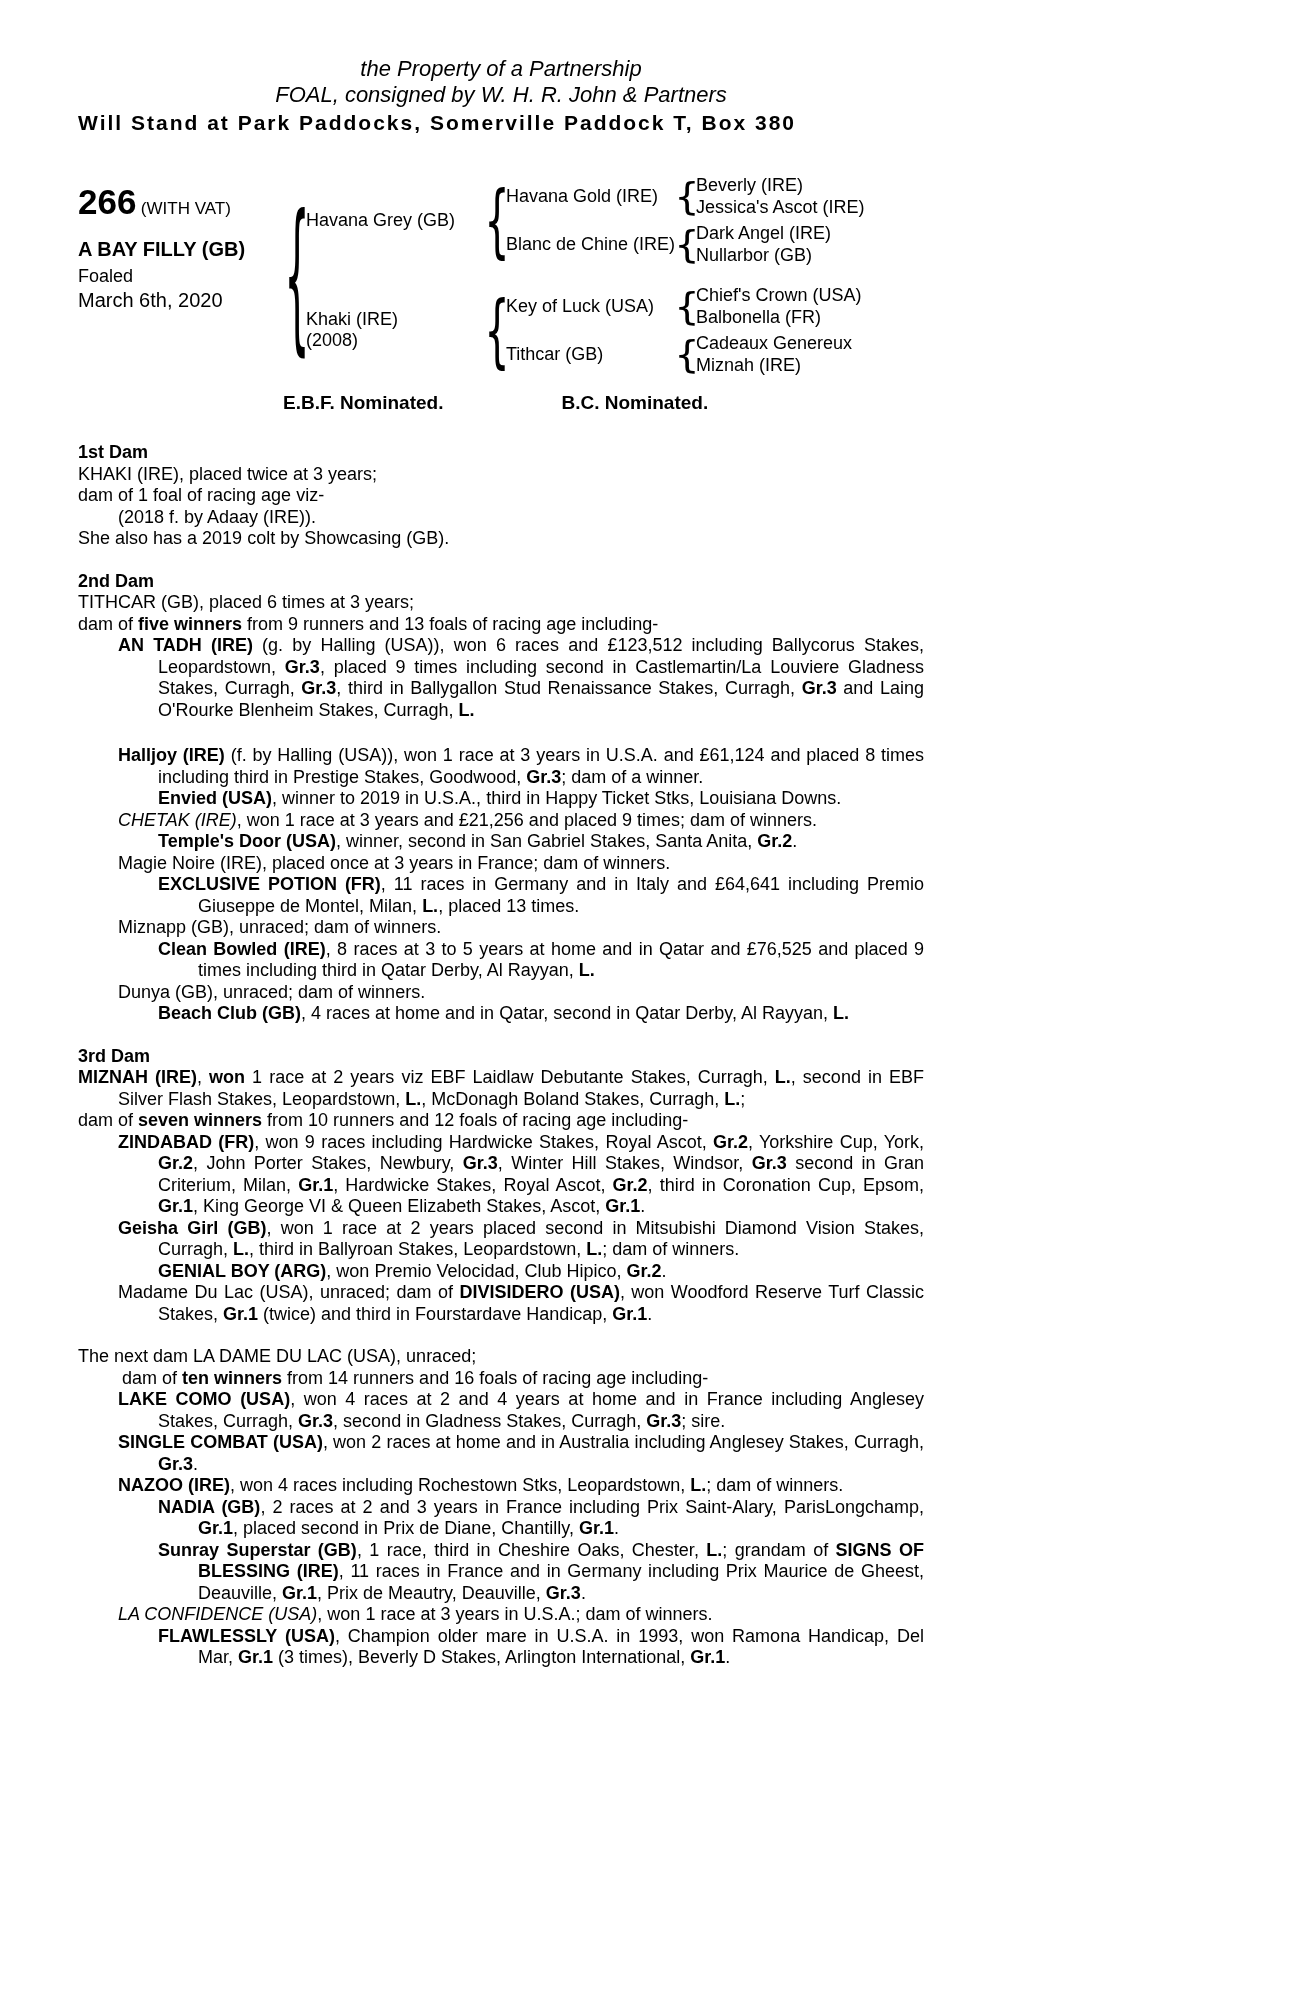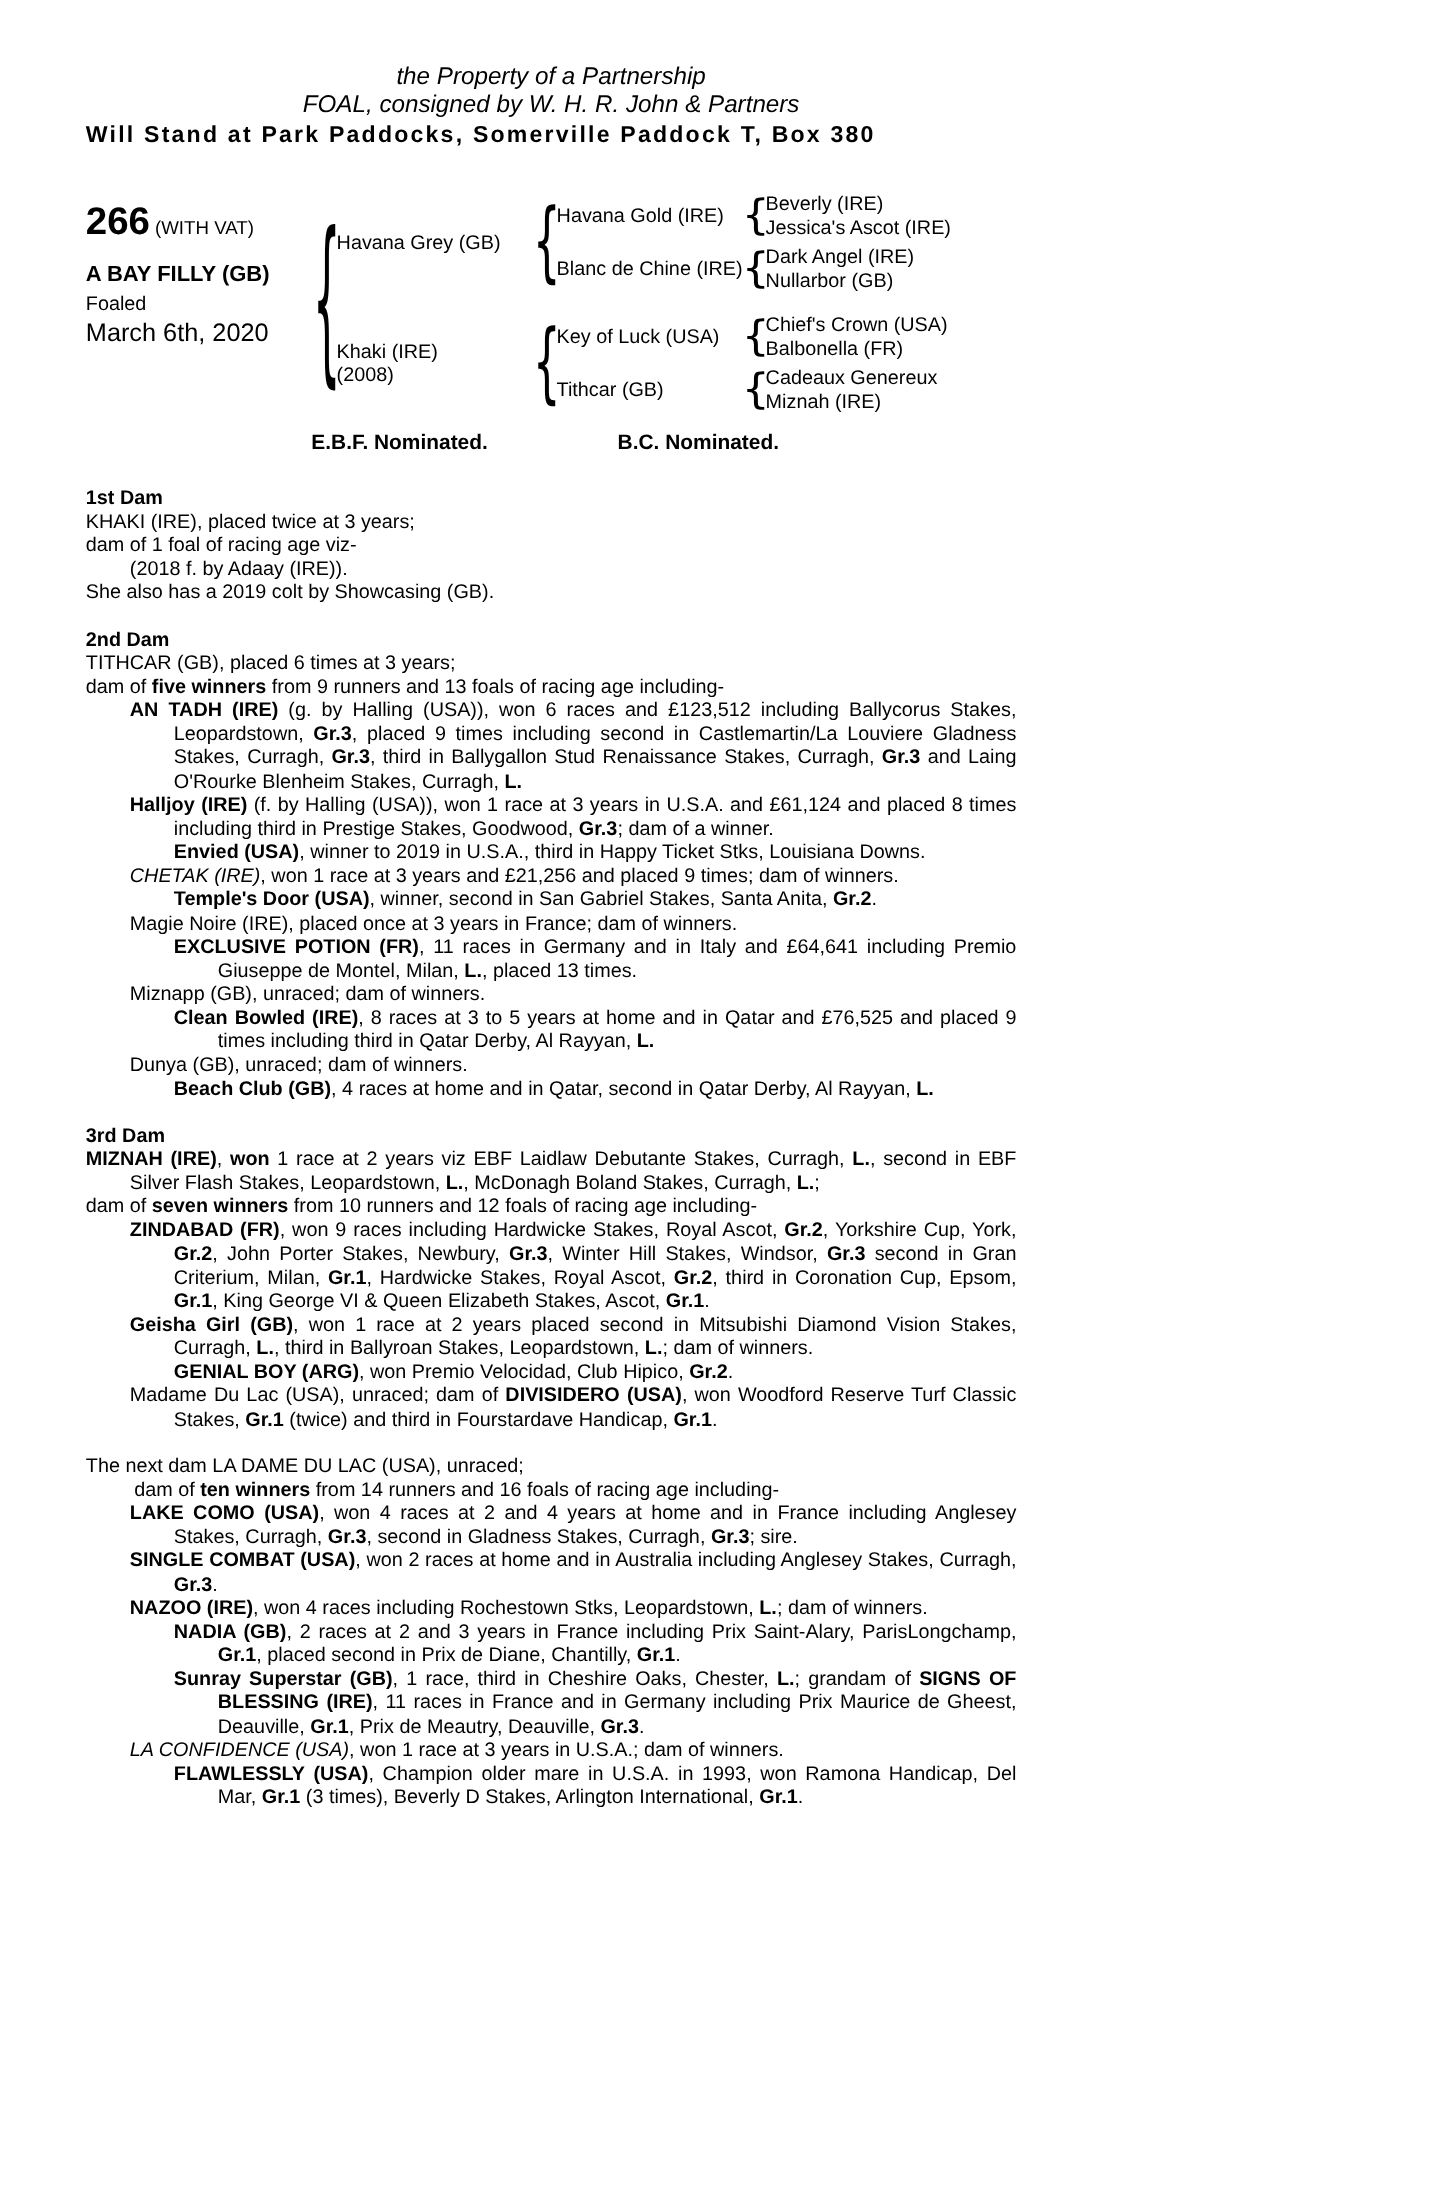--- a/index.html
+++ b/index.html
@@ -15,21 +15,21 @@
   .hdr-i{font-style:italic;font-size:22px;line-height:26px;text-align:center;}
   .hdr-b{font-weight:bold;font-size:21px;line-height:26px;text-align:left;letter-spacing:2px;margin-top:2px;}
 
   
   .lot-section{display:flex;margin-top:36px;}
   .lot-block{width:210px;padding-top:10px;flex:none;}
   .lot-number{font-size:35px;font-weight:bold;}
   .lot-vat{font-size:17px;}
   .horse-name{font-weight:bold;font-size:20px;margin-top:16px;white-space:nowrap;}
   .foaled-label{font-size:18px;margin-top:5px;}
-  .foaled-date{font-size:23px;margin-top:2px;}
+  .foaled-date{font-size:20px;margin-top:2px;}
 
   .ped-outer{display:flex;align-items:center;}
   .halves{display:flex;flex-direction:column;gap:14px;}
   .half{display:flex;align-items:center;}
   .gen2-name{width:182px;font-size:18px;line-height:21px;flex:none;}
   .gen3-col{display:flex;flex-direction:column;}
   .gen3-unit{display:flex;align-items:center;height:48px;}
   .gen3-name{width:172px;font-size:18px;flex:none;}
   .gen4-col{display:flex;flex-direction:column;justify-content:center;}
   .gen4-name{height:22px;line-height:22px;font-size:18px;white-space:nowrap;}
@@ -155,21 +155,21 @@
         <div class="sec-heading">1st Dam</div>
         <div class="para" style="padding-left: 0px; text-indent: 0px;"><span>KHAKI (IRE), placed twice at 3 years;</span></div>
         <div class="para" style="padding-left: 0px; text-indent: 0px;"><span>dam of 1 foal of racing age viz-</span></div>
         <div class="para" style="padding-left: 40px; text-indent: 0px;"><span>(2018 f. by Adaay (IRE)).</span></div>
         <div class="para" style="padding-left: 0px; text-indent: 0px;"><span>She also has a 2019 colt by Showcasing (GB).</span></div>
         <div class="sec-gap"></div>
         <div class="sec-heading">2nd Dam</div>
         <div class="para" style="padding-left: 0px; text-indent: 0px;"><span>TITHCAR (GB), placed 6 times at 3 years;</span></div>
         <div class="para" style="padding-left: 0px; text-indent: 0px;"><span>dam of </span><span class="b">five winners</span><span> from 9 runners and 13 foals of racing age including-</span></div>
         <div class="para" style="padding-left: 80px; text-indent: -40px;"><span class="b">AN TADH (IRE)</span><span> (g. by Halling (USA)), won 6 races and £123,512 including Ballycorus Stakes, Leopardstown, </span><span class="b">Gr.3</span><span>, placed 9 times including second in Castlemartin/La Louviere Gladness Stakes, Curragh, </span><span class="b">Gr.3</span><span>, third in Ballygallon Stud Renaissance Stakes, Curragh, </span><span class="b">Gr.3</span><span> and Laing O'Rourke Blenheim Stakes, Curragh, </span><span class="b">L.</span></div>
-        <div class="para" style="padding-left: 80px; text-indent: -40px;"><span class="b">Halljoy (IRE)</span><span> (f. by Halling (USA)), won 1 race at 3 years in U.S.A. and £61,124 and placed 8 times including third in Prestige Stakes, Goodwood, </span><span class="b">Gr.3</span><span>; dam of a winner.</span></div>
+        <div class="para" style="padding-left: 80px; text-indent: -40px; margin-top: 24px;"><span class="b">Halljoy (IRE)</span><span> (f. by Halling (USA)), won 1 race at 3 years in U.S.A. and £61,124 and placed 8 times including third in Prestige Stakes, Goodwood, </span><span class="b">Gr.3</span><span>; dam of a winner.</span></div>
         <div class="para" style="padding-left: 120px; text-indent: -40px;"><span class="b">Envied (USA)</span><span>, winner to 2019 in U.S.A., third in Happy Ticket Stks, Louisiana Downs.</span></div>
         <div class="para" style="padding-left: 80px; text-indent: -40px;"><span class="i">CHETAK (IRE)</span><span>, won 1 race at 3 years and £21,256 and placed 9 times; dam of winners.</span></div>
         <div class="para" style="padding-left: 120px; text-indent: -40px;"><span class="b">Temple's Door (USA)</span><span>, winner, second in San Gabriel Stakes, Santa Anita, </span><span class="b">Gr.2</span><span>.</span></div>
         <div class="para" style="padding-left: 80px; text-indent: -40px;"><span>Magie Noire (IRE), placed once at 3 years in France; dam of winners.</span></div>
         <div class="para" style="padding-left: 120px; text-indent: -40px;"><span class="b">EXCLUSIVE POTION (FR)</span><span>, 11 races in Germany and in Italy and £64,641 including Premio Giuseppe de Montel, Milan, </span><span class="b">L.</span><span>, placed 13 times.</span></div>
         <div class="para" style="padding-left: 80px; text-indent: -40px;"><span>Miznapp (GB), unraced; dam of winners.</span></div>
         <div class="para" style="padding-left: 120px; text-indent: -40px;"><span class="b">Clean Bowled (IRE)</span><span>, 8 races at 3 to 5 years at home and in Qatar and £76,525 and placed 9 times including third in Qatar Derby, Al Rayyan, </span><span class="b">L.</span></div>
         <div class="para" style="padding-left: 80px; text-indent: -40px;"><span>Dunya (GB), unraced; dam of winners.</span></div>
         <div class="para" style="padding-left: 120px; text-indent: -40px;"><span class="b">Beach Club (GB)</span><span>, 4 races at home and in Qatar, second in Qatar Derby, Al Rayyan, </span><span class="b">L.</span></div>
         <div class="sec-gap"></div>

